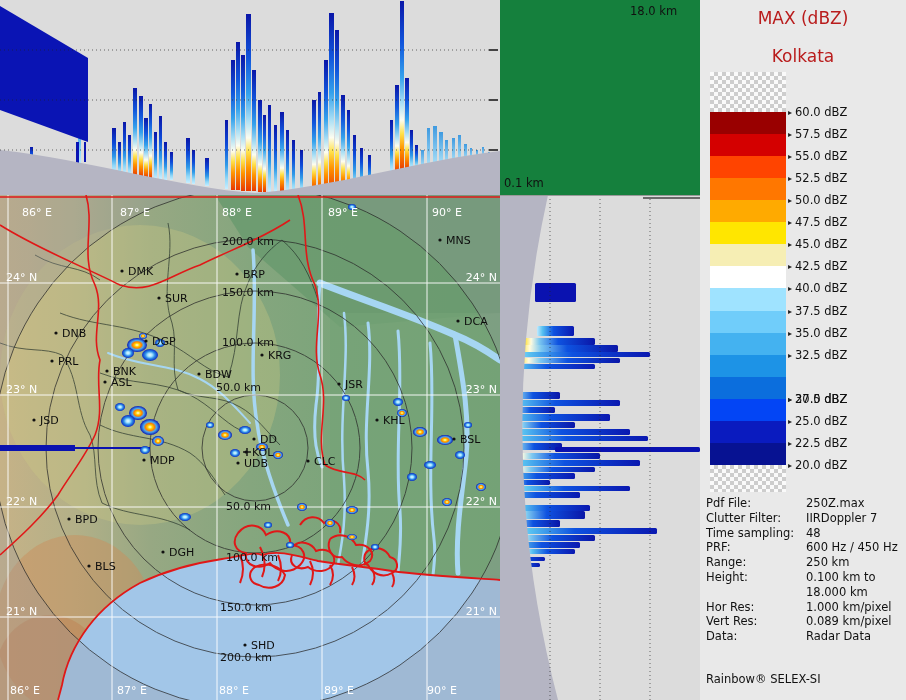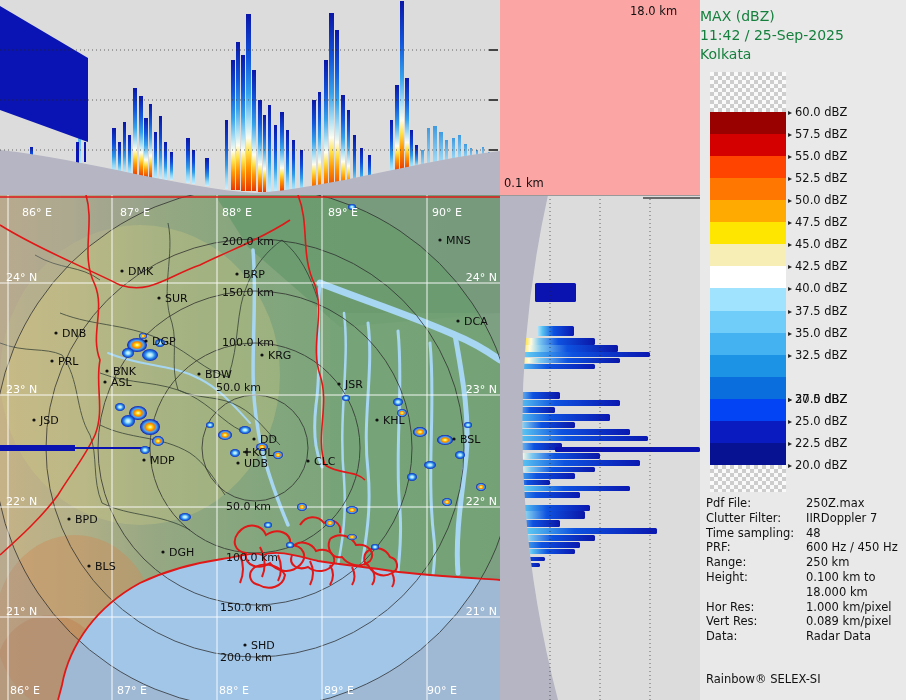--- a/index.html
+++ b/index.html
@@ -1,29 +1,29 @@
 <!DOCTYPE html>
 <html><head>
 <meta charset="utf-8">
 <style>
   html,body{margin:0;padding:0;background:#e9e9e9;}
   .stage{position:relative;width:906px;height:700px;overflow:hidden;
          font-family:"DejaVu Sans","Liberation Sans",sans-serif;background:#e9e9e9;}
   .panel{position:absolute;}
   #top-panel{left:0;top:0;width:500px;height:195px;background:#dcdcdc;}
-  #axis-strip{left:500px;top:0;width:200px;height:195px;background:#fca5a5;}
+  #axis-strip{left:500px;top:0;width:200px;height:195px;background:#15803d;}
   #side-panel{left:500px;top:195px;width:200px;height:505px;background:#dcdcdc;}
   #map-panel{left:0;top:195px;width:500px;height:505px;}
   #legend{left:700px;top:0;width:206px;height:700px;background:#e9e9e9;}
   .dither{background-image:
      linear-gradient(45deg, rgba(255,255,255,.28) 25%, transparent 25%, transparent 75%, rgba(255,255,255,.28) 75%),
      linear-gradient(45deg, rgba(255,255,255,.28) 25%, transparent 25%, transparent 75%, rgba(255,255,255,.28) 75%);
      background-size:3px 3px;background-position:0 0,1.5px 1.5px;}
   .axis-label{position:absolute;font-size:11.5px;color:#111;white-space:nowrap;}
-  .lg-title{position:absolute;left:0;width:206px;font-size:14px;color:#15803d;white-space:nowrap;}
+  .lg-title{position:absolute;left:0;width:206px;text-align:center;font-size:17px;color:#b91c1c;white-space:nowrap;}
   .checker{position:absolute;left:10px;width:76px;
      background-image:linear-gradient(45deg,#cdcdcd 25%,transparent 25%,transparent 75%,#cdcdcd 75%),
                       linear-gradient(45deg,#cdcdcd 25%,transparent 25%,transparent 75%,#cdcdcd 75%);
      background-size:8px 8px;background-position:0 0,4px 4px;background-color:#fafafa;}
   .band{position:absolute;left:10px;width:76px;}
   .lvl{position:absolute;left:88px;font-size:11.5px;color:#111;white-space:nowrap;transform:translateY(-50%);}
   .lvl .arrow{font-size:8px;vertical-align:1px;margin-right:3px;color:#222;}
   .meta-row{position:absolute;left:6px;width:198px;font-size:11.5px;color:#111;white-space:nowrap;}
   .meta-row .val{position:absolute;left:100px;}
   .brand{position:absolute;left:6px;font-size:11.5px;color:#111;white-space:nowrap;}
@@ -436,21 +436,20 @@
         <line x1="100" y1="0" x2="100" y2="505"></line>
         <line x1="150" y1="0" x2="150" y2="505"></line>
       </g>
       <line x1="143" y1="3" x2="200" y2="3" stroke="#444" stroke-width="1.5"></line>
       <line x1="0" y1="0.5" x2="200" y2="0.5" stroke="#999" stroke-width="1"></line>
     </svg>
   </div>
 
   <div id="legend" class="panel">
     <div class="lg-title" style="top:8px;">MAX (dBZ)</div>
-    <div class="lg-title" style="top:27px;">11:42 / 25-Sep-2025</div>
     <div class="lg-title" style="top:46px;">Kolkata</div>
 
     <div class="checker" style="top:72px;height:40px;"></div>
     <div id="scale-bands">
         <div class="band" style="top: 112px; height: 22.06px; background: rgb(153, 0, 0);"></div>
         <div class="band" style="top: 134.06px; height: 22.06px; background: rgb(212, 0, 0);"></div>
         <div class="band" style="top: 156.12px; height: 22.06px; background: rgb(255, 68, 0);"></div>
         <div class="band" style="top: 178.18px; height: 22.06px; background: rgb(255, 119, 0);"></div>
         <div class="band" style="top: 200.24px; height: 22.06px; background: rgb(255, 170, 0);"></div>
         <div class="band" style="top: 222.3px; height: 22.06px; background: rgb(255, 230, 0);"></div>

